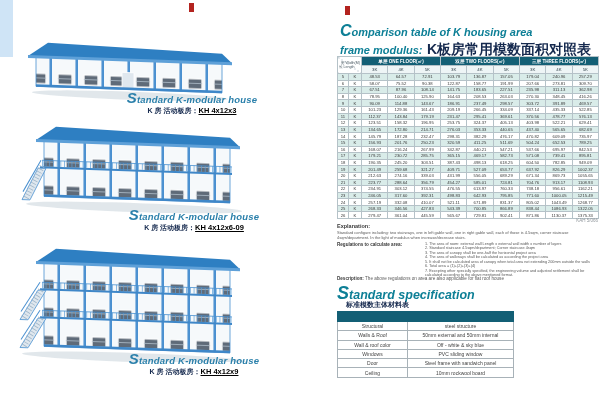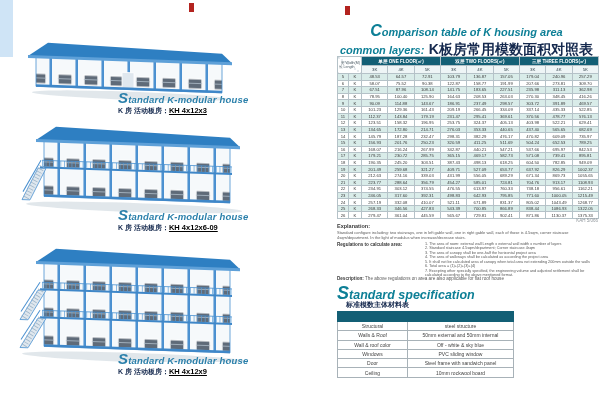--- a/index.html
+++ b/index.html
@@ -11,31 +11,31 @@
   .corner-bar{position:absolute;left:0;top:0;width:13px;height:57px;background:#cfe4f6;}
   .red-mark{position:absolute;width:5px;height:9px;background:#b3231f;}
   .red-mark.m1{left:189px;top:3px;}
   .red-mark.m2{left:345px;top:6px;}
 
   
   .bldg{position:absolute;}
   .b1{left:26px;top:38px;width:208px;height:64px;}
   .b2{left:20px;top:122px;width:226px;height:100px;}
   .b3{left:18px;top:244px;width:231px;height:118px;}
-  .b-caption{position:absolute;text-align:left;line-height:1.05;}
+  .b-caption{position:absolute;text-align:center;line-height:1.05;}
   .c1{left:118px;top:90px;width:148px;}
   .c2{left:118px;top:207px;width:152px;}
   .c3{left:118px;top:351px;width:152px;}
   .b-title{font-style:italic;font-weight:bold;font-size:9.5px;color:#2b80ab;letter-spacing:.2px;}
   .b-title::first-letter{font-size:15px;}
   .b-sub{font-size:7px;font-weight:bold;color:#15294e;margin-top:1px;}
   .b-sub b{color:#000;font-size:7.5px;text-decoration:underline;}
 
   
-  .cmp-title{position:absolute;left:340px;top:22px;line-height:1.1;white-space:nowrap;text-align:center;}
+  .cmp-title{position:absolute;left:340px;top:22px;line-height:1.1;white-space:nowrap;}
   .t-en{font-size:11px;font-weight:bold;font-style:italic;color:#0d7f96;}
   .t-line1::first-letter{font-size:16px;}
   .t-cn{font-size:14px;font-weight:bold;color:#15294e;}
 
   
   table{border-collapse:collapse;}
   .cmp-table{position:absolute;left:337px;top:56px;width:262px;table-layout:fixed;font-size:4.2px;color:#3a3a3a;}
   .cmp-table th,.cmp-table td{border:0.5px solid #b5c2c8;padding:0;text-align:center;overflow:hidden;white-space:nowrap;font-weight:normal;}
   .cmp-table .grp{background:#135f75;color:#fff;font-size:4.6px;font-weight:bold;height:8px;}
   .cmp-table .sub th{background:#eef5f6;height:7px;font-size:4.3px;color:#2c3e46;}
@@ -136,21 +136,21 @@
   </g>
 </svg>
 <figcaption class="b-caption c3">
   <div class="b-title">Standard K-modular house</div>
   <div class="b-sub"><span>K 房 活动板房：</span><b>KH 4x12x9</b></div>
 </figcaption>
 
 <div class="cmp-title">
   <div class="t-en t-line1">Comparison table of K housing area</div>
   <div>
-    <span class="t-en">common layers:</span>
+    <span class="t-en">frame modulus:</span>
     <span class="t-cn">K板房常用模数面积对照表</span>
   </div>
 </div>
 
 <table class="cmp-table">
   <colgroup>
       <col style="width:11px">
       <col style="width:13px">
     </colgroup>
   <thead>

